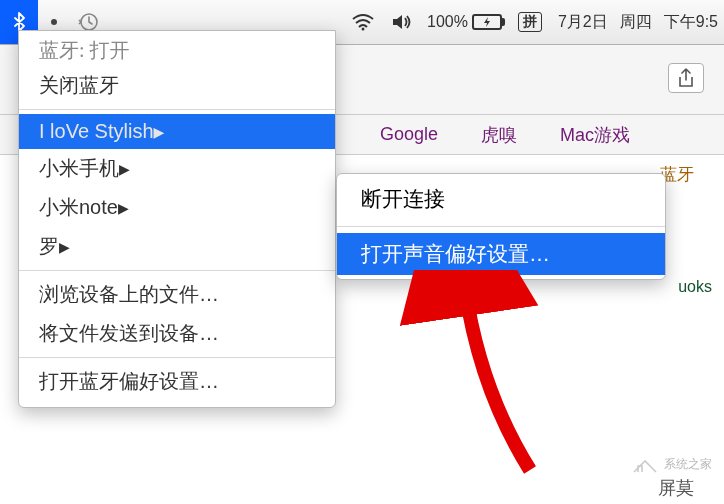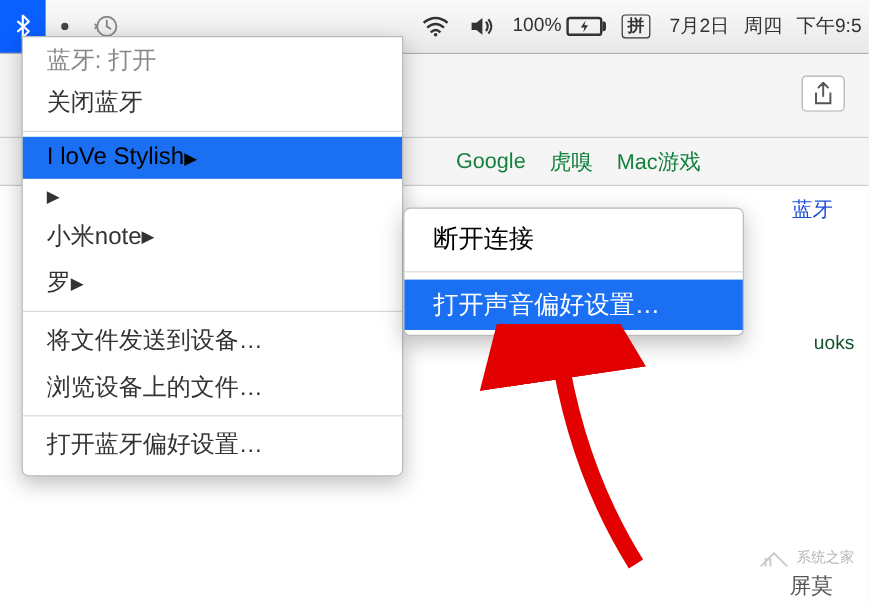--- a/index.html
+++ b/index.html
@@ -91,37 +91,37 @@
       display: flex;
       align-items: center;
       justify-content: center;
     }
     .bookmarks-bar {
       background: #f5f5f5;
       height: 40px;
       display: flex;
       align-items: center;
       padding-left: 380px;
-      gap: 20px;
+      gap: 43px;
       font-size: 18px;
-      color: #15803d;
+      color: #701a75;
       border-bottom: 1px solid #ccc;
     }
     .content-area {
       background: #fff;
       width: 100%;
       height: 400px;
       position: relative;
     }
     .tab-label {
       position: absolute;
       right: 30px;
       top: 8px;
       font-size: 17px;
-      color: #1d4ed8;
+      color: #a16207;
     }
     .side-text1 {
       position: absolute;
       right: 12px;
       top: 123px;
       font-size: 16px;
       color: #14532d;
     }
     .bt-menu {
       position: absolute;
@@ -138,38 +138,39 @@
     }
     .bt-menu .item {
       padding: 6px 20px;
       display: flex;
       align-items: center;
       justify-content: flex-start;
     }
     .bt-menu .section-title {
       color: #888;
       padding: 6px 20px 2px;
+      font-family: Liberation Serif, serif;
     }
     .bt-menu .sep {
       height: 1px;
       background: #d8d8d8;
       margin: 4px 0;
     }
     .bt-menu .item.highlight {
       background: #1a6ff3;
-      color: #000000;
+      color: #e5e5e5;
     }
     .bt-menu .arrow {
       font-size: 14px;
     }
     .submenu {
       position: absolute;
       left: 336px;
       top: 173px;
-      width: 284px;
+      width: 330px;
       background: #fff;
       border: 1px solid #bbb;
       border-radius: 6px;
       box-shadow: 0 6px 18px rgba(0,0,0,0.25);
       font-size: 21px;
       padding: 4px 0;
     }
     .submenu .item {
       padding: 7px 24px;
     }
@@ -284,36 +285,37 @@
   <div class="section-title">蓝牙: 打开</div>
   <div class="item">
     <span>关闭蓝牙</span>
   </div>
   <div class="sep"></div>
   <div class="item highlight">
     <span>I loVe Stylish</span>
     <span class="arrow">▶</span>
   </div>
   <div class="item">
+    <span>小米手机</span>
     <span class="arrow">▶</span>
   </div>
   <div class="item">
     <span>小米note</span>
     <span class="arrow">▶</span>
   </div>
   <div class="item">
     <span>罗</span>
     <span class="arrow">▶</span>
   </div>
   <div class="sep"></div>
   <div class="item">
+    <span>浏览设备上的文件…</span>
+  </div>
+  <div class="item">
     <span>将文件发送到设备…</span>
-  </div>
-  <div class="item">
-    <span>浏览设备上的文件…</span>
   </div>
   <div class="sep"></div>
   <div class="item">
     <span>打开蓝牙偏好设置…</span>
   </div>
 </div>
 
 <div class="submenu">
   <div class="item">
     <span>断开连接</span>

